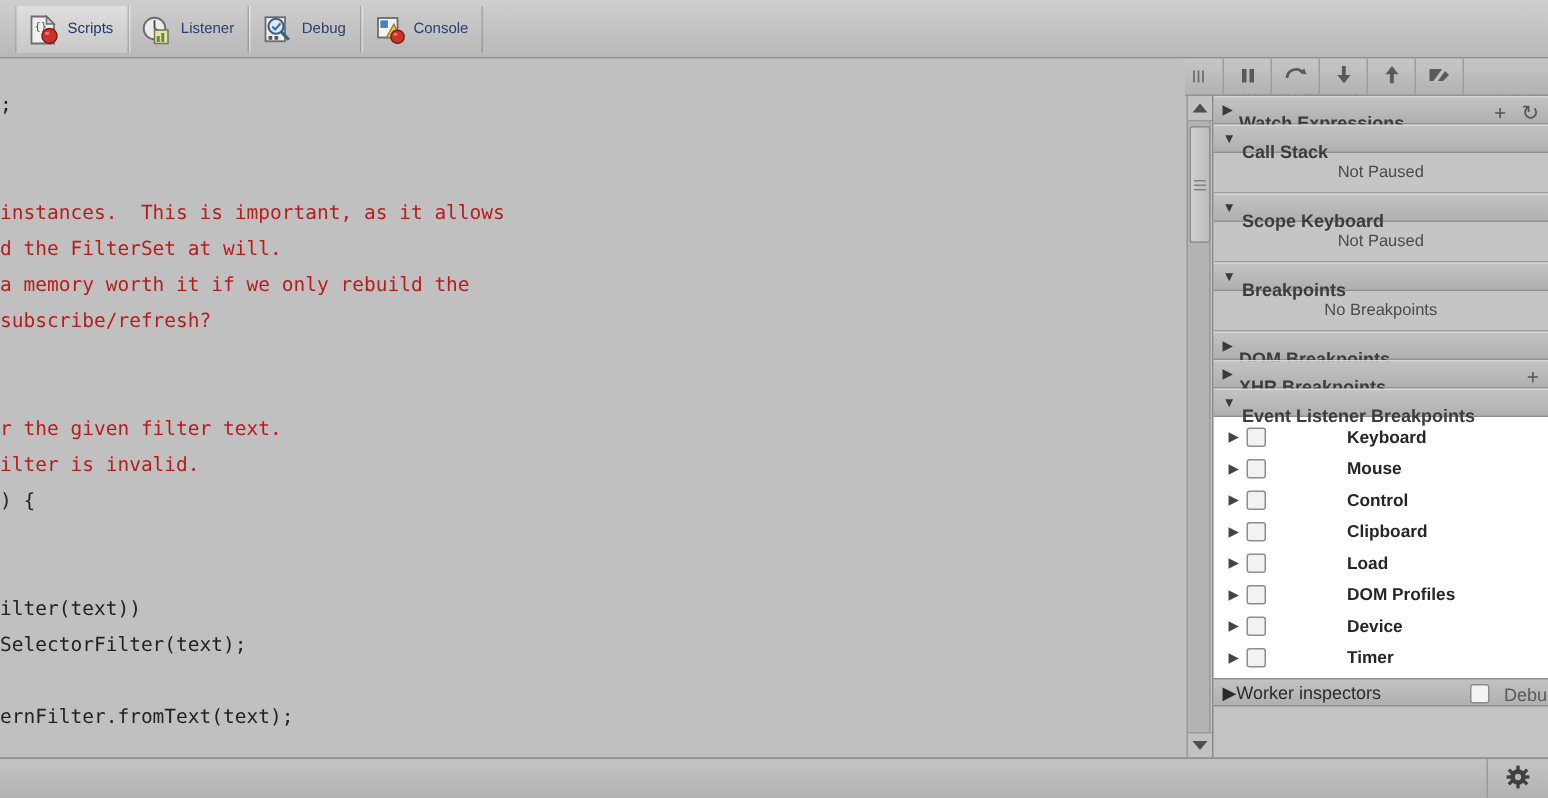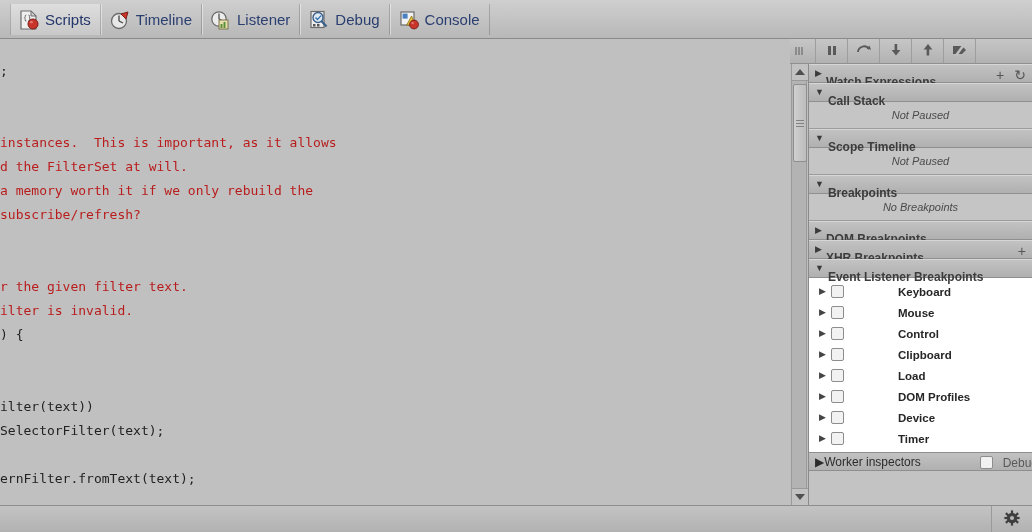--- a/index.html
+++ b/index.html
@@ -22,21 +22,21 @@
   .panel-tabs{position:absolute;left:10px;top:4px;display:flex;align-items:center;height:31px;}
   .ptab{
     display:flex;align-items:center;gap:5px;
     height:31px;padding:0 9px 0 7px;
     border-left:1px solid rgba(255,255,255,0.45);
     border-right:1px solid rgba(0,0,0,0.18);
     cursor:default;
   }
   .ptab:first-child{border-left:1px solid rgba(0,0,0,0.18);}
   .ptab.selected{background:linear-gradient(#dedede,#c8c8c8);}
-  .ptab .lbl{color:#2a3f70;font-size:15px;}
+  .ptab .lbl{color:#2a3f70;font-size:10px;}
   .ptab.selected .lbl{color:#23356a;}
   .ticon{width:22px;height:22px;position:relative;flex:none;}
 
   
   .searchwrap{position:absolute;right:8px;top:11px;display:flex;align-items:center;gap:4px;margin-top:40px;}
   .searchbox{
     width:196px;height:18px;background:#b9b9b9;
     border:1px solid #8e8e8e;border-radius:2px;
     display:flex;align-items:center;padding:0 4px;box-sizing:border-box;
   }
@@ -120,21 +120,21 @@
     padding-left:6px;box-sizing:border-box;cursor:default;position:relative;
   }
   .sechead .tw{font-size:9px;color:#3a3a3a;margin-right:4px;line-height:1;}
   .sechead .stitle{font-weight:bold;font-size:12px;color:#3c3c3c;margin-top:16px;}
   .sechead .acts{position:absolute;right:6px;top:0;height:19px;display:flex;align-items:center;gap:10px;}
   .actbtn{color:#555;font-size:14px;line-height:1;cursor:default;}
   .secbody{
     background:#c5c5c5;border-bottom:1px solid #9c9c9c;
     display:flex;align-items:center;justify-content:center;height:26px;
   }
-  .empty{font-style:italic;font-size:11px;color:#4a4a4a;}
+  .empty{font-size:11px;color:#4a4a4a;}
   .elblist{background:#fff;padding:3px 0;}
   .elbrow{
     height:21px;display:flex;align-items:center;padding-left:10px;cursor:default;
   }
   .elbrow .tw{font-size:9px;color:#444;width:12px;line-height:1;}
   .cbx{
     width:11px;height:11px;background:#f2f2f2;border:1px solid #8d8d8d;
     border-radius:2px;margin-right:6px;flex:none;
   }
   .elbrow .elbl{font-weight:bold;font-size:11.5px;color:#262626;padding-left:48px;}
@@ -179,31 +179,20 @@
             <path d="M3 2h10l5 5v13H3z" fill="#f0f0f0" stroke="#6d6d6d" stroke-width="1.2"></path>
             <path d="M13 2l5 5h-5z" fill="#cfcfcf" stroke="#6d6d6d" stroke-width="1"></path>
             <text x="5" y="11" font-size="7" fill="#444" font-family="monospace">{}</text>
             <circle cx="15" cy="15" r="5" fill="#c9352b" stroke="#7d1c16" stroke-width="1"></circle>
             <ellipse cx="13.4" cy="13.2" rx="1.6" ry="1.1" fill="#e9877f" opacity=".85"></ellipse>
           </svg>
         </span>
         <span class="lbl">Scripts</span>
       </div>
 
-      <div class="ptab">
-        <span class="ticon">
-          <svg width="22" height="22" viewBox="0 0 22 22">
-            <circle cx="10" cy="12" r="7.5" fill="#e8e8e8" stroke="#6b6b6b" stroke-width="1.3"></circle>
-            <path d="M10 12 L10 6.5" stroke="#444" stroke-width="1.3"></path>
-            <path d="M10 12 L14 14" stroke="#444" stroke-width="1.3"></path>
-            <path d="M12 5 l7-2 -2 7z" fill="#c9352b" stroke="#7d1c16" stroke-width="1"></path>
-          </svg>
-        </span>
-        <span class="lbl">Timeline</span>
-      </div>
 
       <div class="ptab">
         <span class="ticon">
           <svg width="22" height="22" viewBox="0 0 22 22">
             <circle cx="9" cy="10" r="7.2" fill="#ececec" stroke="#6b6b6b" stroke-width="1.3"></circle>
             <path d="M9 10 L9 4.5" stroke="#444" stroke-width="1.2"></path>
             <path d="M9 10 L13 12" stroke="#444" stroke-width="1.2"></path>
             <rect x="9" y="11" width="9" height="9" fill="#e7e0ae" stroke="#7a7450" stroke-width="1"></rect>
             <rect x="10.5" y="15" width="2" height="4" fill="#5c8f3a"></rect>
             <rect x="13.5" y="13" width="2" height="6" fill="#5c8f3a"></rect>
@@ -340,21 +329,21 @@
     <div class="sechead">
       <span class="tw">▼</span>
       <span class="stitle">Call Stack</span>
     </div>
     <div class="secbody">
       <span class="empty">Not Paused</span>
     </div>
 
     <div class="sechead">
       <span class="tw">▼</span>
-      <span class="stitle">Scope Timeline</span>
+      <span class="stitle">Scope Keyboard</span>
     </div>
     <div class="secbody">
       <span class="empty">Not Paused</span>
     </div>
 
     <div class="sechead">
       <span class="tw">▼</span>
       <span class="stitle">Breakpoints</span>
     </div>
     <div class="secbody">

